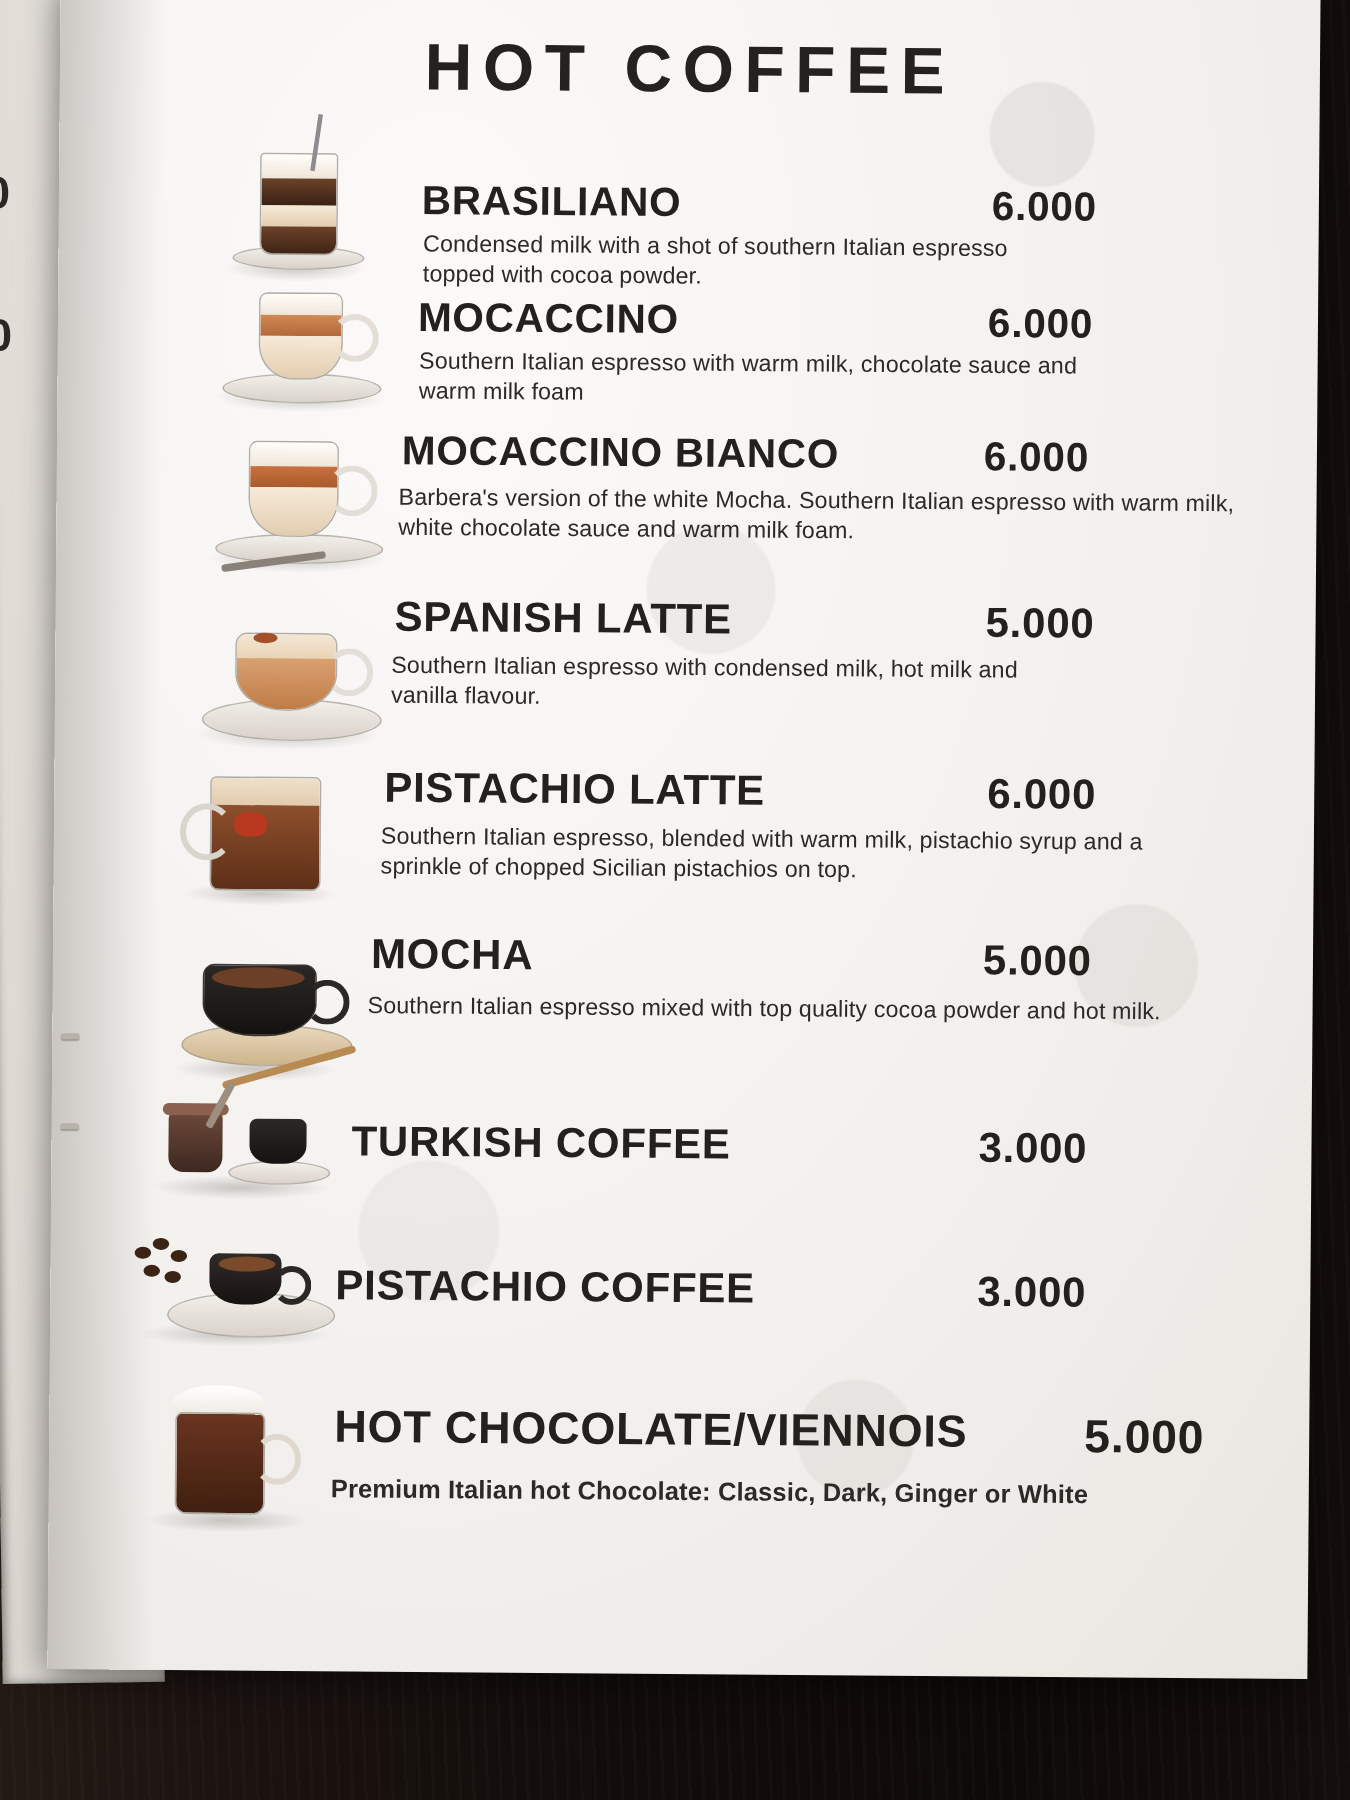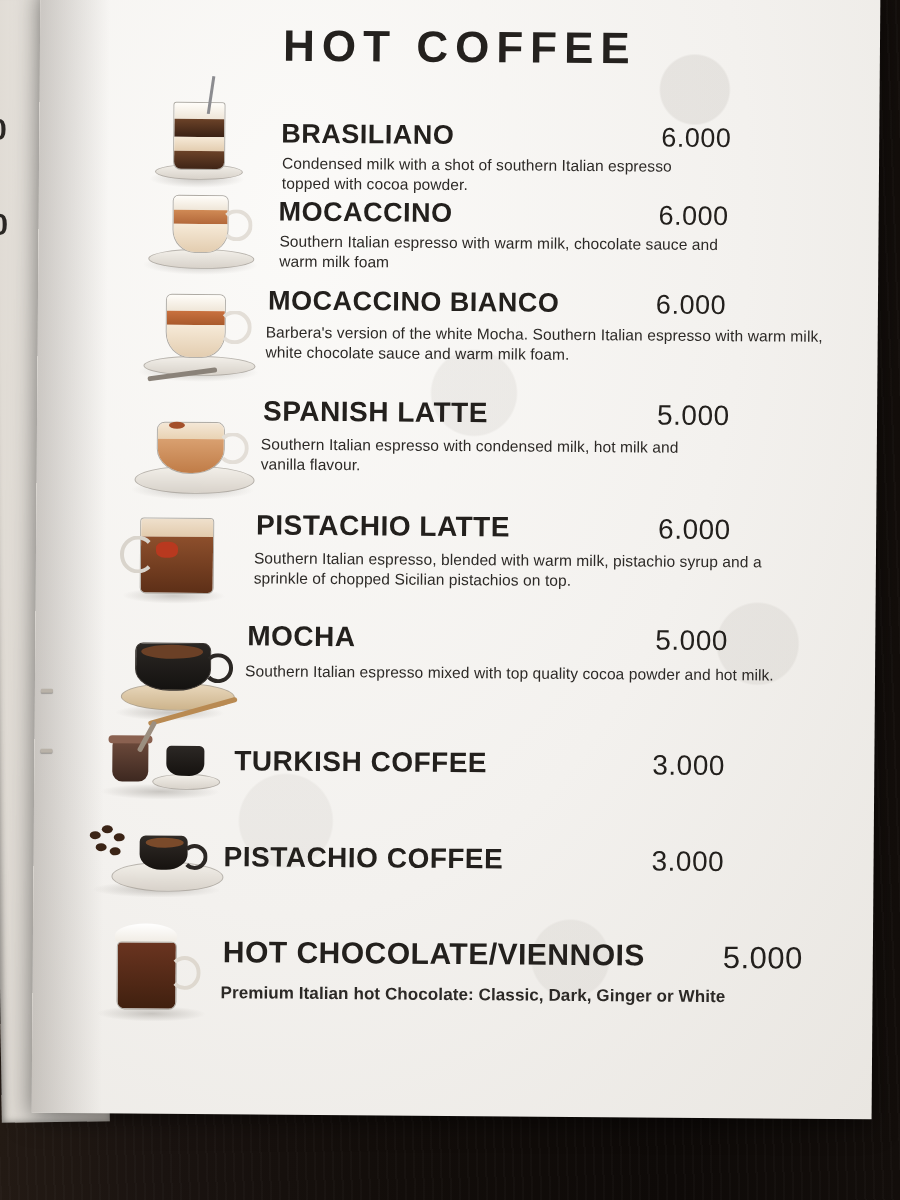--- a/index.html
+++ b/index.html
@@ -125,21 +125,21 @@
   }
   .item-name {
     font-weight: 700;
     color: #23201d;
     letter-spacing: 0.5px;
     font-size: 27px;
     line-height: 1.05;
   }
   .item-price {
     position: absolute;
-    font-weight: 400;
+    font-weight: 700;
     color: #23201d;
     font-size: 27px;
     letter-spacing: 0.5px;
   }
   .item-desc {
     color: #2c2926;
     font-size: 15.5px;
     line-height: 1.28;
     letter-spacing: 0.1px;
     max-width: 610px;

